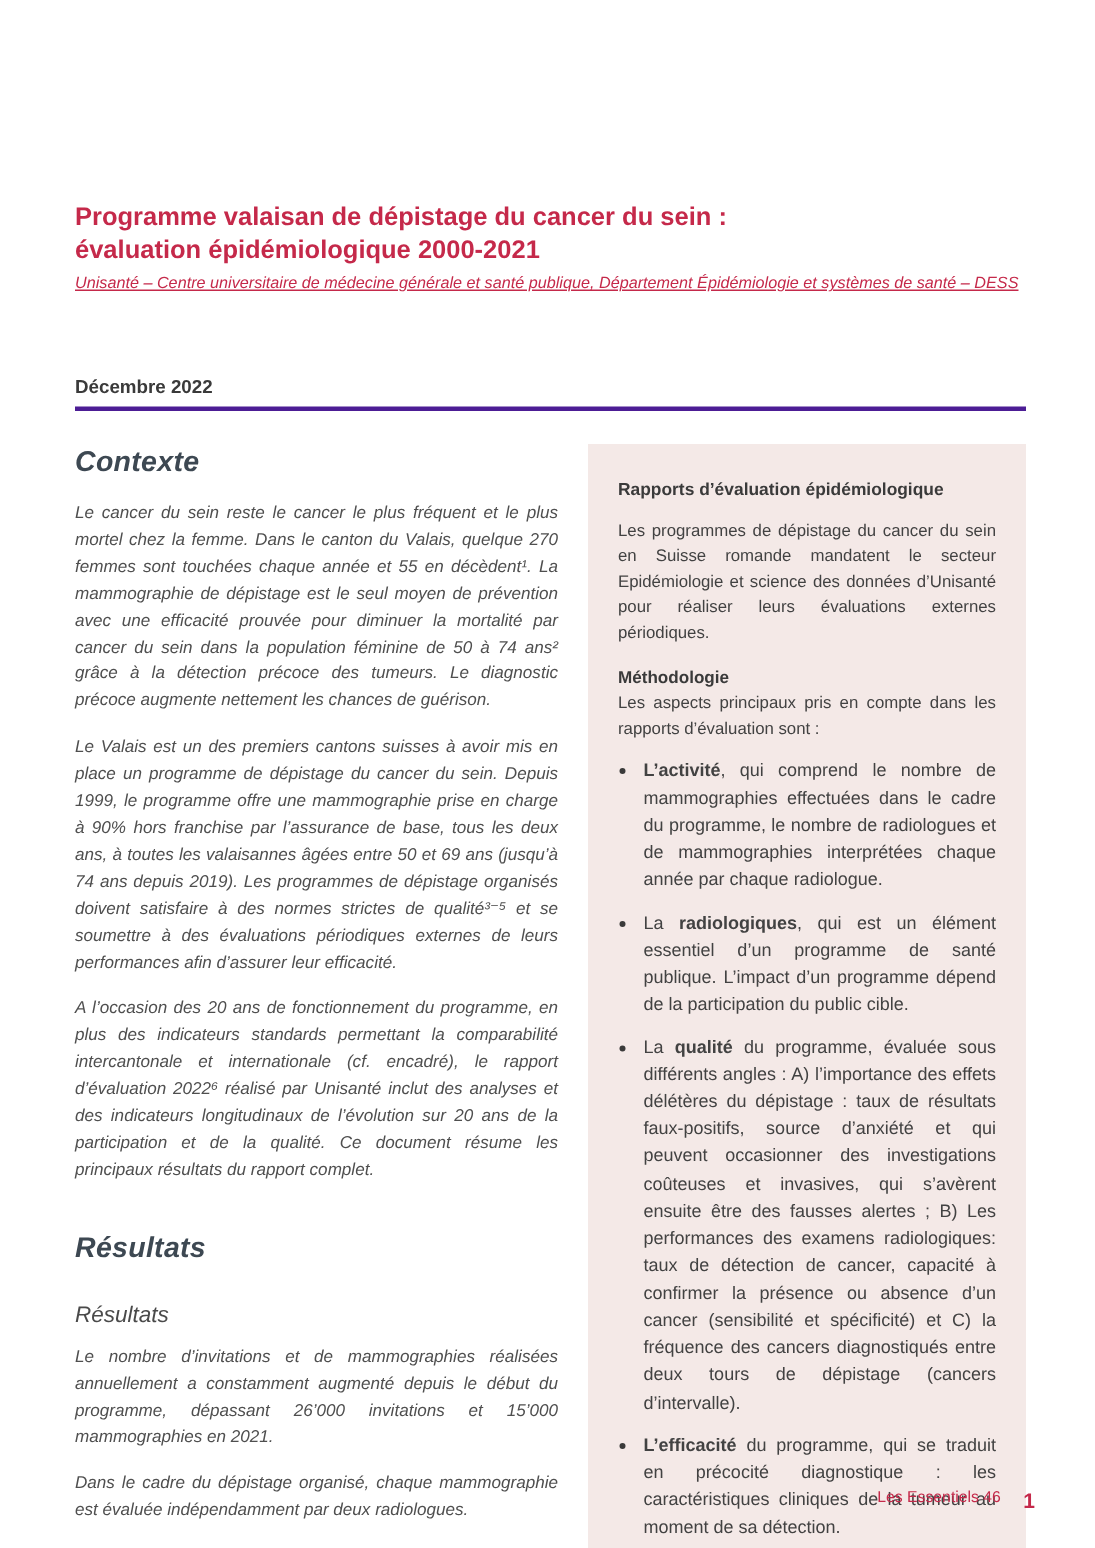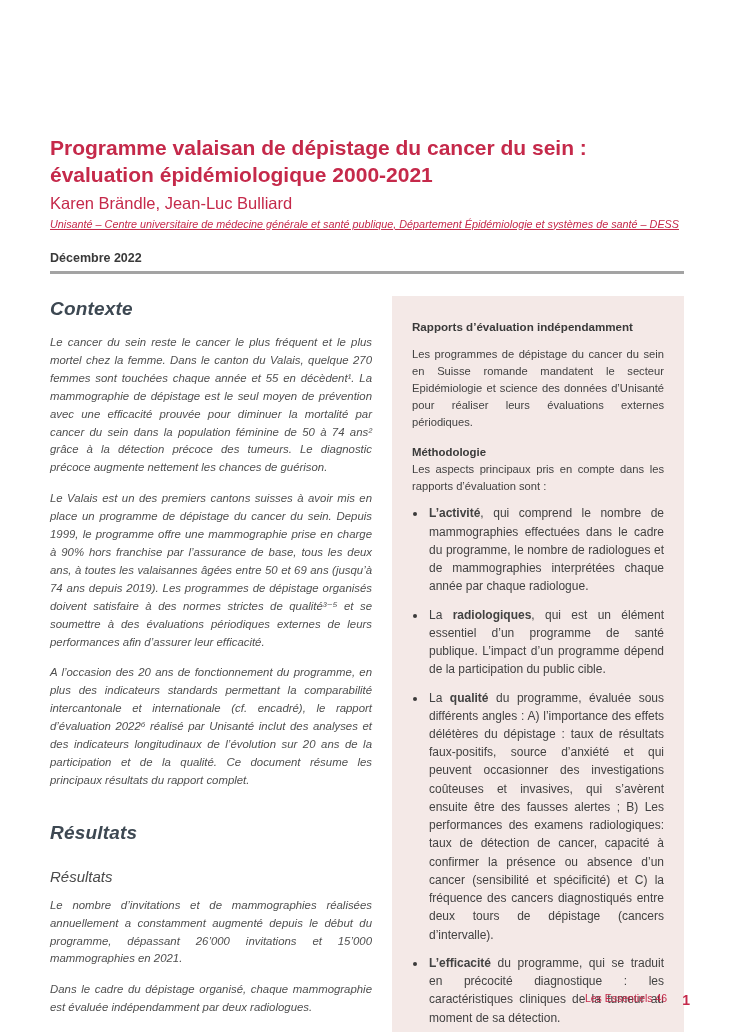--- a/index.html
+++ b/index.html
@@ -11,28 +11,28 @@
   .page{position:relative;width:730px;height:1032px;overflow:hidden;background:#ffffff;}
 
   
   .logo{position:absolute;left:49px;top:42px;}
   .logo-word{font-size:28px;font-weight:bold;letter-spacing:.3px;color:#3a3a3a;line-height:1;}
   .logo-word .uni{color:#c5294a;}
   .logo-tagline{margin-top:3px;font-size:6.8px;line-height:1.45;color:#c5294a;font-weight:bold;}
 
   
   .header-block{position:absolute;left:50px;top:134px;width:634px;}
-  .doc-title{margin:0;font-size:21px;line-height:1.3;font-weight:bold;color:#c5294a;}
+  .doc-title{margin:0;font-size:17px;line-height:1.3;font-weight:bold;color:#c5294a;}
   .authors{margin-top:5px;font-size:16.5px;color:#c5294a;}
   .affiliation{margin-top:4px;font-size:10.8px;line-height:1.32;font-style:italic;color:#c5294a;text-decoration:underline;}
 
   .date-row{
     position:absolute;left:50px;top:251px;width:634px;
     font-size:12.5px;font-weight:bold;color:#3a3a3a;
-    padding-bottom:6px;border-bottom:3px solid #a3a3a3;
+    padding-bottom:6px;border-bottom:3px solid #4c1d95;
   }
 
   
   .columns{position:absolute;left:50px;top:296px;width:634px;display:flex;gap:20px;align-items:flex-start;}
   .col-left{width:322px;flex:none;font-style:italic;}
   .col-right{width:292px;flex:none;}
 
   .section-heading{margin:2px 0 14px 0;font-size:19px;font-weight:bold;color:#3d4852;letter-spacing:.2px;}
   .section-heading.resultats{margin-top:32px;}
   .sub-heading{margin:24px 0 12px 0;font-size:15px;font-weight:normal;color:#4a4a4a;}
@@ -59,21 +59,20 @@
 <body>
 
 <div class="page">
 
 
   <div class="header-block">
     <h1 class="doc-title">
       <span>Programme valaisan de dépistage du cancer du sein :</span><br>
       <span>évaluation épidémiologique 2000-2021</span>
     </h1>
-    <div class="authors">Karen Brändle, Jean-Luc Bulliard</div>
     <div class="affiliation">
       <div>Unisanté – Centre universitaire de médecine générale et santé publique, Département Épidémiologie et systèmes de santé – DESS</div>
     </div>
   </div>
 
   <div class="date-row">Décembre 2022</div>
 
   <div class="columns">
 
     <div class="col-left">
@@ -83,21 +82,21 @@
       <p class="body-par">A l’occasion des 20 ans de fonctionnement du programme, en plus des indicateurs standards permettant la comparabilité intercantonale et internationale (cf. encadré), le rapport d’évaluation 2022⁶ réalisé par Unisanté inclut des analyses et des indicateurs longitudinaux de l’évolution sur 20 ans de la participation et de la qualité. Ce document résume les principaux résultats du rapport complet.</p>
 
       <h2 class="section-heading resultats">Résultats</h2>
       <h3 class="sub-heading">Résultats</h3>
       <p class="body-par">Le nombre d’invitations et de mammographies réalisées annuellement a constamment augmenté depuis le début du programme, dépassant 26’000 invitations et 15’000 mammographies en 2021.</p>
       <p class="body-par">Dans le cadre du dépistage organisé, chaque mammographie est évaluée indépendamment par deux radiologues.</p>
     </div>
 
     <div class="col-right">
       <div class="side-box">
-        <p class="box-title">Rapports d’évaluation indépendamment</p>
+        <p class="box-title">Rapports d’évaluation épidémiologique</p>
         <p class="box-par">Les programmes de dépistage du cancer du sein en Suisse romande mandatent le secteur Epidémiologie et science des données d’Unisanté pour réaliser leurs évaluations externes périodiques.</p>
         <p class="box-subtitle">Méthodologie</p>
         <p class="box-par no-gap">Les aspects principaux pris en compte dans les rapports d’évaluation sont :</p>
         <ul>
           <li><span></span><span class="b">L’activité</span><span>, qui comprend le nombre de mammographies effectuées dans le cadre du programme, le nombre de radiologues et de mammographies interprétées chaque année par chaque radiologue.</span></li>
           <li><span>La </span><span class="b">radiologiques</span><span>, qui est un élément essentiel d’un programme de santé publique. L’impact d’un programme dépend de la participation du public cible.</span></li>
           <li><span>La </span><span class="b">qualité</span><span> du programme, évaluée sous différents angles : A) l’importance des effets délétères du dépistage : taux de résultats faux-positifs, source d’anxiété et qui peuvent occasionner des investigations coûteuses et invasives, qui s’avèrent ensuite être des fausses alertes ; B) Les performances des examens radiologiques: taux de détection de cancer, capacité à confirmer la présence ou absence d’un cancer (sensibilité et spécificité) et C) la fréquence des cancers diagnostiqués entre deux tours de dépistage (cancers d’intervalle).</span></li>
           <li><span></span><span class="b">L’efficacité</span><span> du programme, qui se traduit en précocité diagnostique : les caractéristiques cliniques de la tumeur au moment de sa détection.</span></li>
         </ul>
         <p class="box-outro">L’évaluation de la participation, de la qualité et de l’efficacité, jugée selon des normes européennes, vise à s’assurer que ces programmes mèneront à une baisse de la mortalité par cancer du sein.</p>

